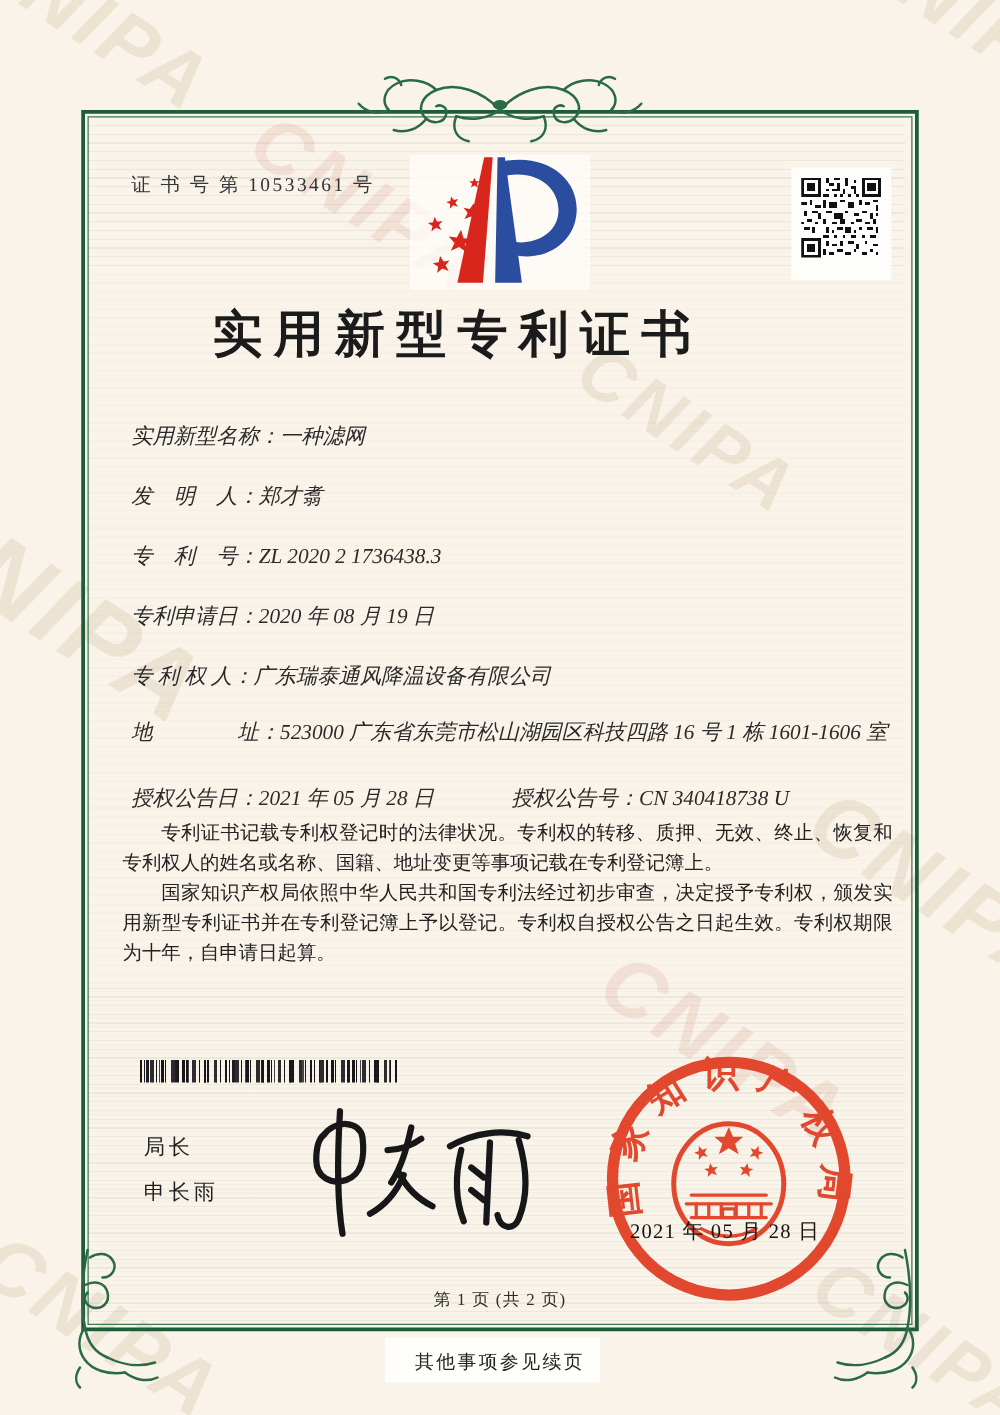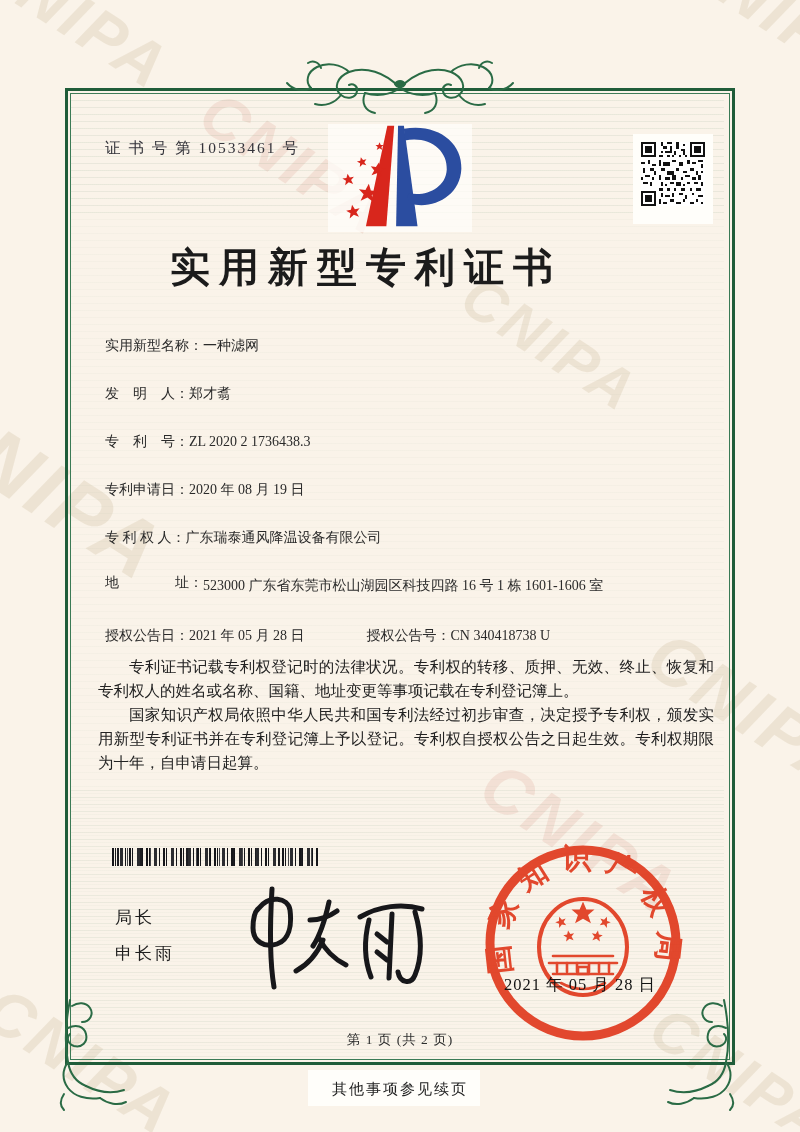--- a/index.html
+++ b/index.html
@@ -38,21 +38,21 @@
     position:absolute;left:105px;top:138px;
     font-size:15.5px;letter-spacing:2px;color:#33333a;
   }
   .logo{position:absolute;left:325px;top:121px;width:150px;height:112px;}
   .qr{position:absolute;left:641px;top:142px;width:64px;height:64px;}
   .title{
     position:absolute;left:0;top:240px;width:732px;text-align:center;
     font-size:40px;font-weight:700;letter-spacing:9px;color:#1b1b1b;
   }
   
-  .field{position:absolute;left:105px;font-size:14px;color:#2a2a2a;}
+  .field{position:absolute;left:105px;font-size:17px;color:#2a2a2a;font-style:italic;}
   .field .lab{white-space:pre;}
   .field .val{white-space:pre-wrap;}
   .field-addr .val{display:inline-block;width:492px;vertical-align:top;line-height:24px;word-break:break-all;}
   .grant-no{margin-left:62px;}
   
   .bodytext{
     position:absolute;left:98px;top:655px;width:616px;
     font-size:15.5px;line-height:24px;color:#222;
     text-align:justify;
   }

